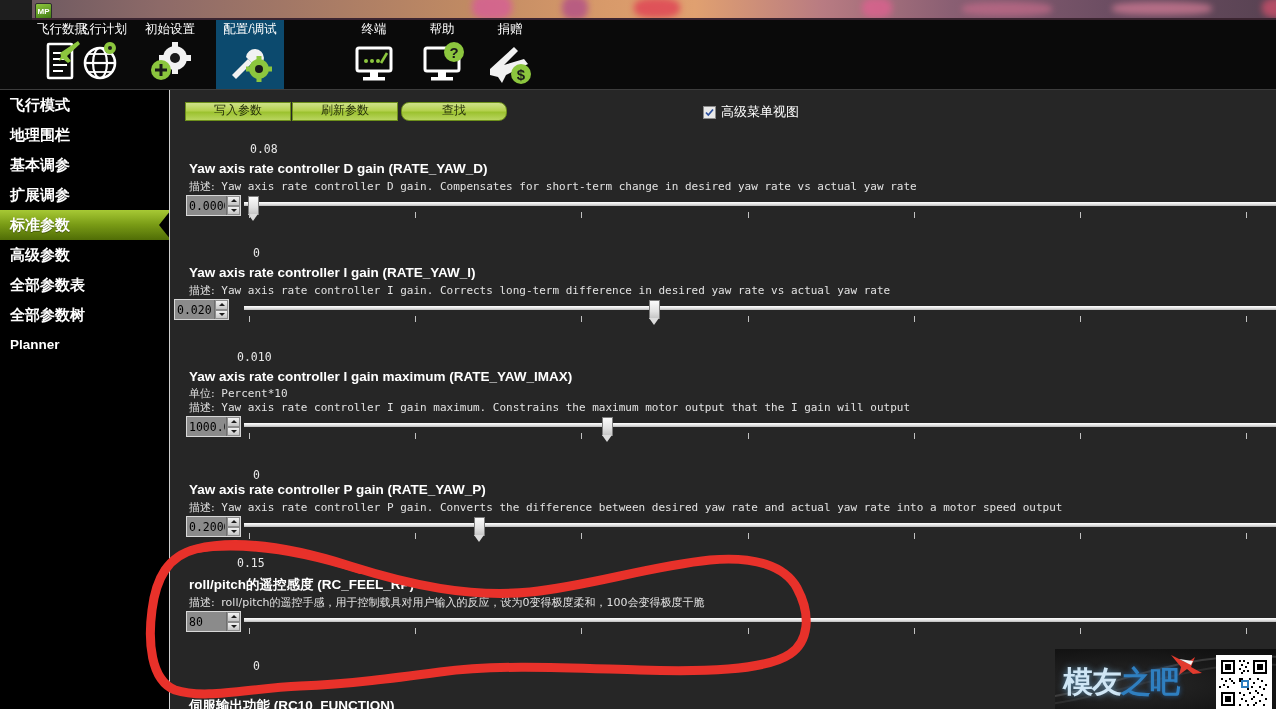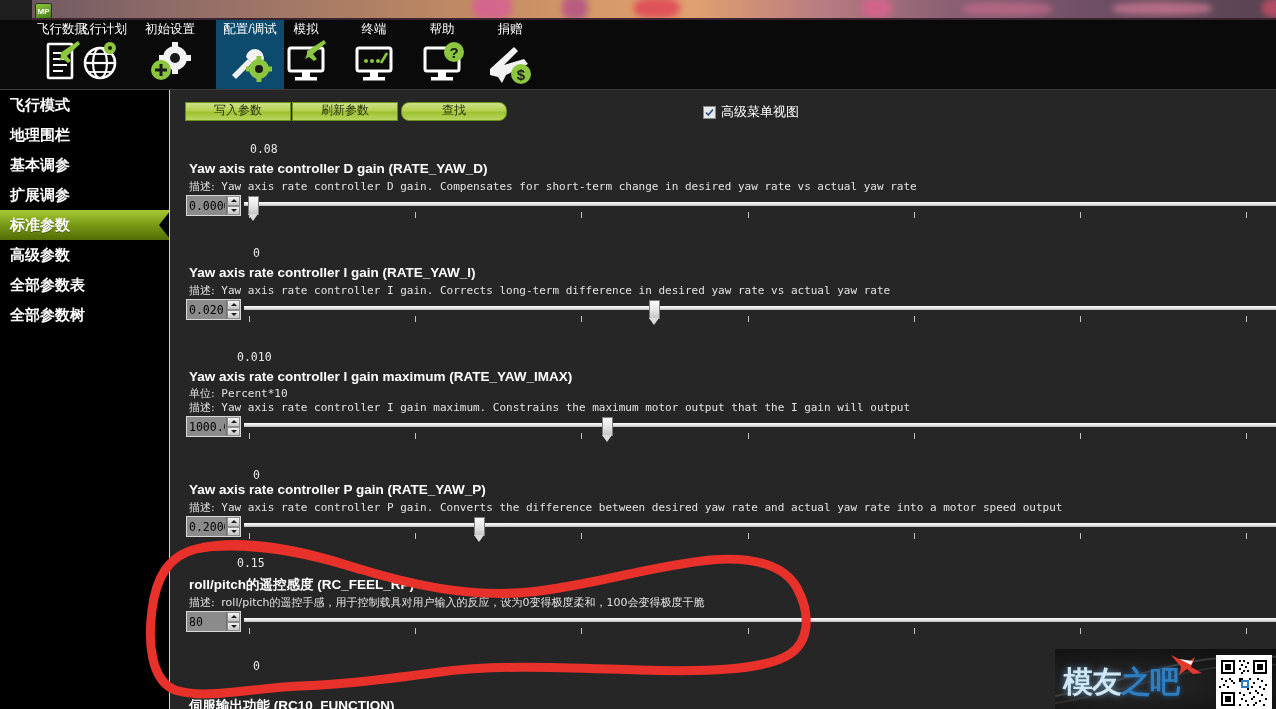--- a/index.html
+++ b/index.html
@@ -281,31 +281,20 @@
           <g fill="#8cc63e">
             <rect x="32.5" y="17" width="5" height="6"></rect>
               <rect x="32.5" y="37" width="5" height="6"></rect>
             <rect x="22" y="27.5" width="6" height="5"></rect>
               <rect x="42" y="27.5" width="6" height="5"></rect>
           </g>
         </svg>
       </span>
     </div>
 
-    <div class="tbtn" style="left:272px;width:68px;">
-      <span class="lbl">模拟</span>
-      <span class="ico">
-        <svg viewBox="0 0 52 48" width="52" height="48">
-          <rect x="9" y="9" width="34" height="23" rx="2" fill="none" stroke="#fff" stroke-width="3"></rect>
-          <rect x="22" y="32" width="8" height="6" fill="#fff"></rect>
-          <rect x="15" y="38" width="22" height="3.5" fill="#fff"></rect>
-          <path d="M27 12 L44 1 L46 4 L33 15 L37 20 L34 22 L29 18 L25 20 L27 15 Z" fill="#8cc63e"></path>
-        </svg>
-      </span>
-    </div>
 
     <div class="tbtn" style="left:340px;width:68px;">
       <span class="lbl">终端</span>
       <span class="ico">
         <svg viewBox="0 0 52 48" width="52" height="48">
           <rect x="9" y="9" width="34" height="23" rx="2" fill="none" stroke="#fff" stroke-width="3"></rect>
           <rect x="22" y="32" width="8" height="6" fill="#fff"></rect>
           <rect x="15" y="38" width="22" height="3.5" fill="#fff"></rect>
           <circle cx="18" cy="22" r="2" fill="#8cc63e"></circle>
           <circle cx="24" cy="22" r="2" fill="#8cc63e"></circle>
@@ -342,20 +331,21 @@
 
   <div class="leftnav">
     <div class="navitem">飞行模式</div>
     <div class="navitem">地理围栏</div>
     <div class="navitem">基本调参</div>
     <div class="navitem">扩展调参</div>
     <div class="navitem sel">标准参数</div>
     <div class="navitem">高级参数</div>
     <div class="navitem">全部参数表</div>
     <div class="navitem">全部参数树</div>
+    <div class="navitem small">Planner</div>
   </div>
   <div class="navsep"></div>
 
   <div class="content">
 
     <div class="cbtn" style="left:15px;width:104px;">写入参数</div>
     <div class="cbtn" style="left:122px;width:104px;">刷新参数</div>
     <div class="cbtn" style="left:231px;width:104px;border-radius:8px;">查找</div>
 
     <div class="chk-wrap" style="top:14px;left:509px;">
@@ -392,21 +382,21 @@
         <span class="stick" style="left:64.9%;"></span>
         <span class="stick" style="left:81.0%;"></span>
         <span class="stick" style="left:97.1%;"></span>
       </div>
     </div>
 
     <div class="pgroup" style="top:156px;">
       <div class="rangelbl" style="left:83px;top:0px;">0</div>
       <div class="ptitle" style="left:19px;top:19px;">Yaw axis rate controller I gain (RATE_YAW_I)</div>
       <div class="pmeta" style="left:19px;top:37px;"><span class="zh">描述:</span> <span>Yaw axis rate controller I gain.  Corrects long-term difference in desired yaw rate vs actual yaw rate</span></div>
-      <div class="nud" style="left:16px;top:53px;">
+      <div class="nud" style="left:4px;top:53px;">
         <input readonly="" value="0.020" style="">
         <span class="spin">
           <div class="up">
               <i></i>
             </div>
           <div class="dn">
               <i></i>
             </div>
         </span>
       </div>

